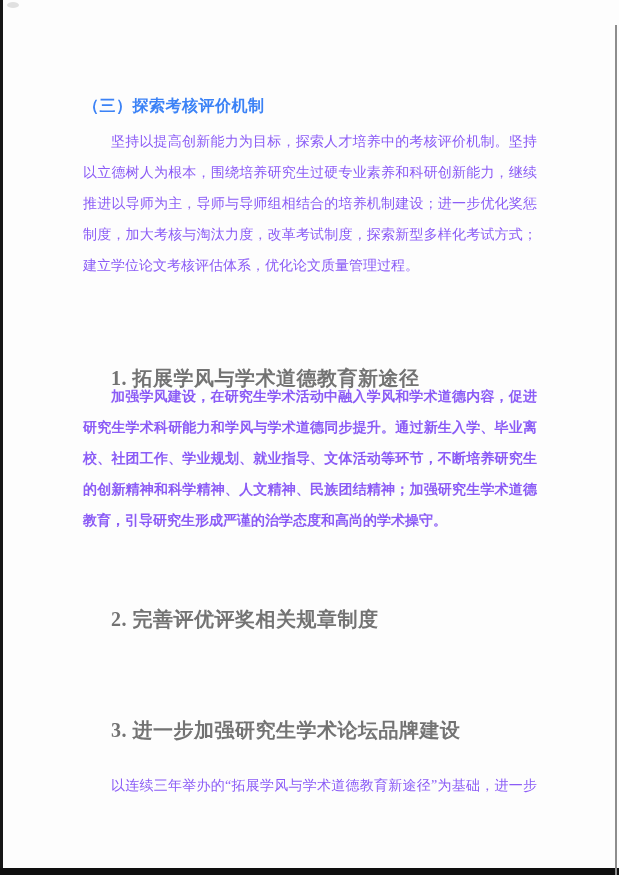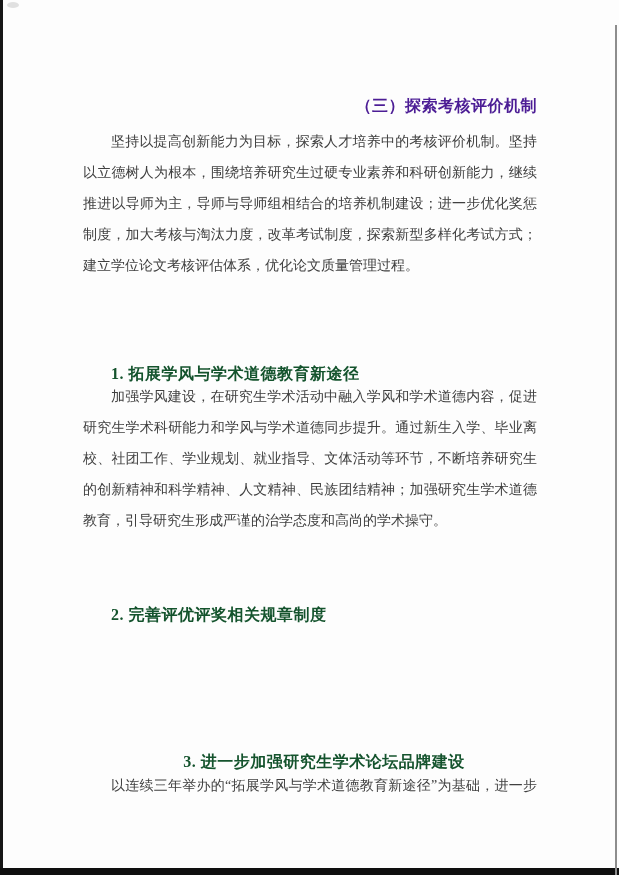--- a/index.html
+++ b/index.html
@@ -50,56 +50,55 @@
   
   .h2, .h3, .para, .pageno {
     position: absolute;
     left: 83px;
     width: 454px;
   }
   .h2 {
     font-weight: bold;
     font-size: 16px;
     line-height: 22px;
-    color: #4c1d95;
+    color: #3b82f6;
     letter-spacing: 0.5px;
-    text-align: right;
   }
   .h3 {
     font-weight: bold;
-    font-size: 16px;
+    font-size: 20px;
     line-height: 22px;
-    color: #14532d;
+    color: #737373;
     text-indent: 28px;
     letter-spacing: 0.5px;
   }
   .para {
     font-size: 14px;
     line-height: 31px;
     text-align: justify;
     text-indent: 2em;
-    color: #404040;
+    color: #8b5cf6;
   }
   .justify-last {
     text-align-last: justify;
   }
   .pageno {
     text-align: center;
     font-size: 11px;
     line-height: 18px;
     color: #3a3a3a;
   }
   #h2-three   { top: 82px; }
   #para-a     { top: 126px; }
   #h2-four    { top: 299px; }
   #h3-sub1    { top: 347px; }
-  #para-b     { top: 381px; }
+  #para-b     { top: 381px; font-weight: bold; }
   #h3-sub2    { top: 588px; }
   #para-c     { top: 593px; }
-  #h3-sub3    { top: 735px; text-align: center; }
+  #h3-sub3    { top: 699px; }
   #para-d     { top: 770px; }
   #pageno     { top: 796px; }
 </style>
 </head>
 <body>
 
 <div class="page">
 
   <h2 class="h2" id="h2-three">（三）探索考核评价机制</h2>
 

